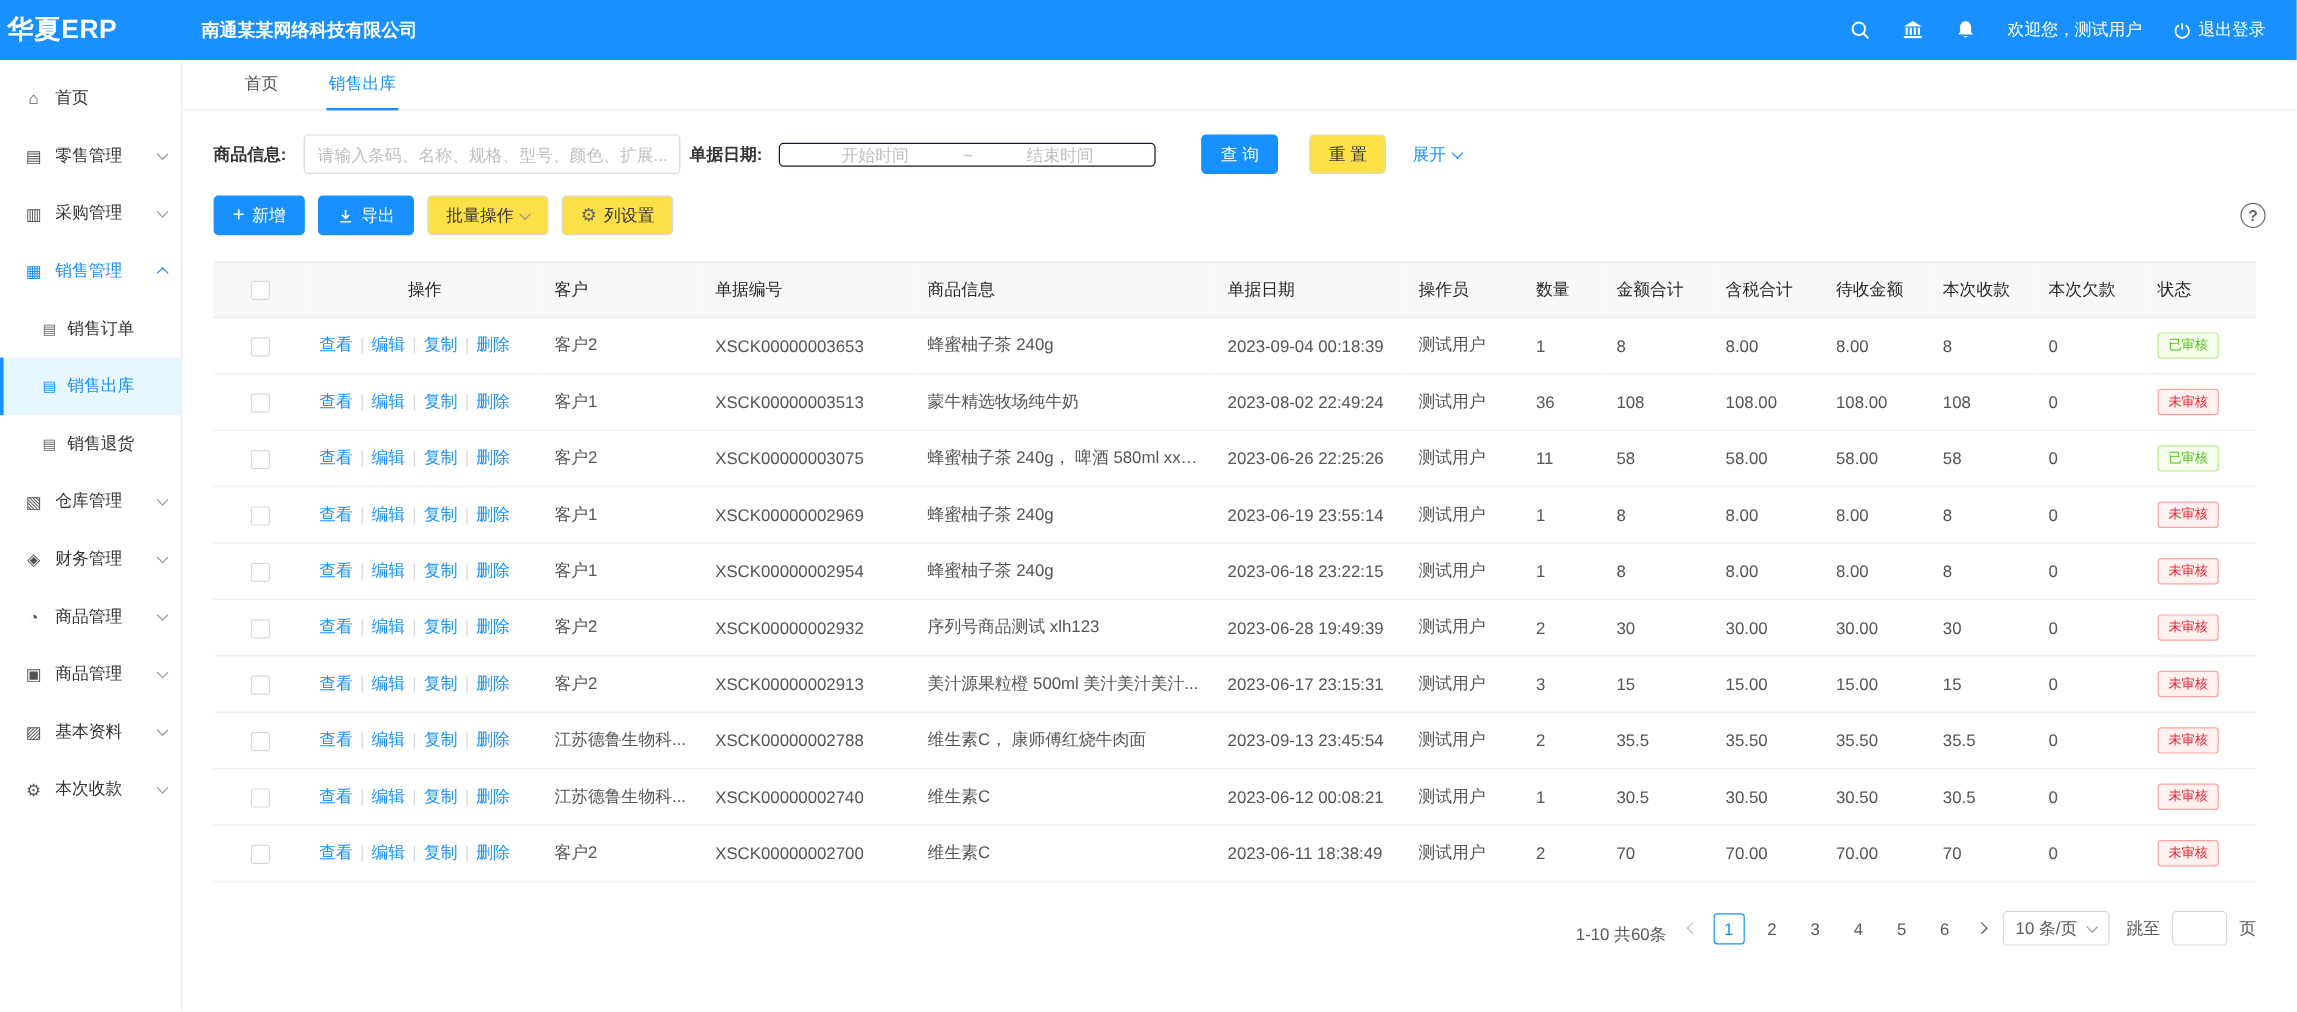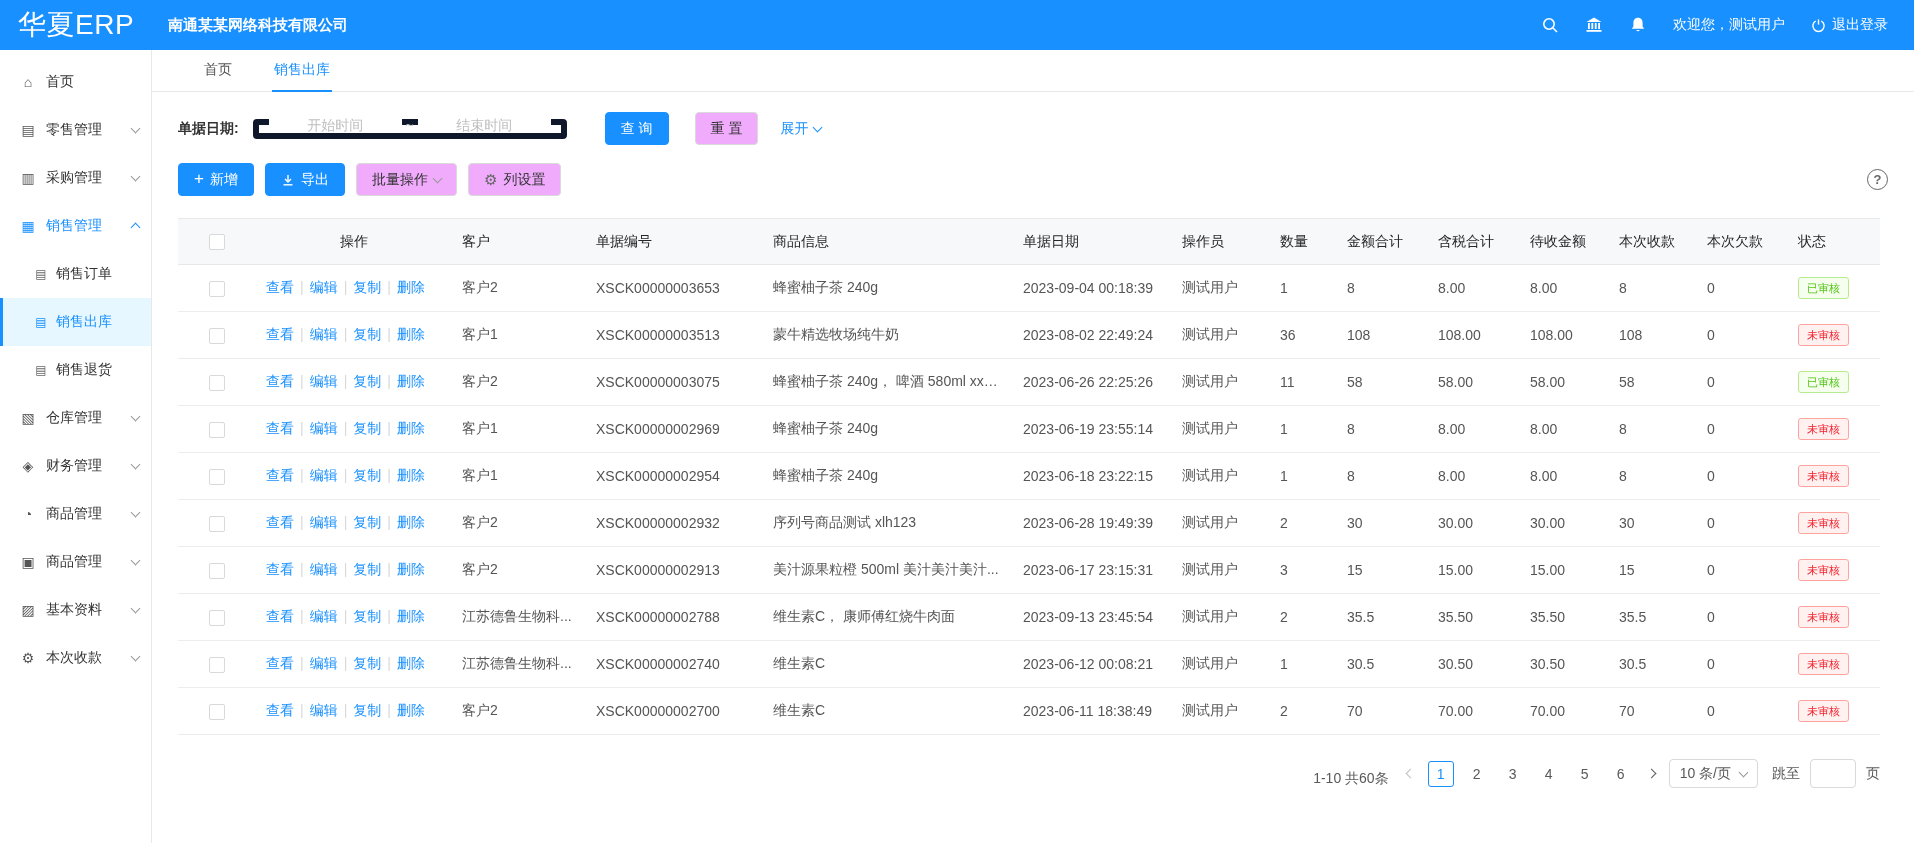--- a/index.html
+++ b/index.html
@@ -2,21 +2,21 @@
 <html><head>
 <meta charset="utf-8">
 <style>
   * { margin:0; padding:0; box-sizing:border-box; }
   html,body { width:1914px; height:843px; }
   body { font-family:"Liberation Sans","DejaVu Sans",sans-serif; font-size:14px; color:#333; background:#fff; overflow:hidden; }
   input { font-family:inherit; }
 
   
   .topbar { height:50px; background:#1890ff; display:flex; align-items:center; color:#fff; }
-  .logo { width:152px; padding-left:18px; font-size:28px; font-weight:normal; letter-spacing:.5px; white-space:nowrap; }
+  .logo { width:152px; padding-left:6px; font-size:22px; font-weight:bold; letter-spacing:.5px; white-space:nowrap; }
   .company { margin-left:16px; font-size:15px; font-weight:bold; }
   .topbar-right { margin-left:auto; display:flex; align-items:center; gap:26px; padding-right:26px; }
   .tb-icon { width:18px; height:18px; display:block; cursor:pointer; }
   .welcome { white-space:nowrap; }
   .logout { display:flex; align-items:center; gap:6px; cursor:pointer; white-space:nowrap; }
   .logout svg { width:15px; height:15px; }
 
   
   .layout { display:flex; height:793px; }
   .sidebar { width:152px; border-right:1px solid #e8e8e8; background:#fff; padding-top:8px; flex:none; }
@@ -40,26 +40,26 @@
   .tab.active { color:#1890ff; border-bottom-color:#1890ff; }
 
   
   .content { padding:20px 26px 0; flex:1; }
 
   .filter-row { display:flex; align-items:center; margin-bottom:18px; }
   .f-group { display:flex; align-items:center; margin-right:8px; }
   .f-label { font-weight:bold; margin-right:14px; white-space:nowrap; color:#333; }
   .f-input { width:314px; height:33px; border:1px solid #d9d9d9; border-radius:4px; padding:0 11px; font-size:14px; color:#333; outline:none; }
   .f-input::placeholder { color:#bfbfbf; }
-  .date-range { width:314px; height:20px; border:6px solid #0f172a; border-radius:4px; display:flex; align-items:flex-end; padding:0 10px; }
+  .date-range { width:314px; height:20px; border:1px solid #0f172a; border-radius:4px; display:flex; align-items:center; padding:0 10px; }
   .date-range input { border:none; outline:none; flex:1; font-size:14px; text-align:center; min-width:0; }
   .date-range input::placeholder { color:#bfbfbf; }
   .tilde { color:#bfbfbf; padding:0 4px; }
 
-  .btn { height:33px; border-radius:4px; border:1px solid #d9d9d9; background:#f0abfc; padding:0 15px; font-size:14px; color:#333; cursor:pointer; display:inline-flex; align-items:center; gap:6px; white-space:nowrap; }
+  .btn { height:33px; border-radius:4px; border:1px solid #d9d9d9; background:#fde047; padding:0 15px; font-size:14px; color:#333; cursor:pointer; display:inline-flex; align-items:center; gap:6px; white-space:nowrap; }
   .btn-primary { background:#1890ff; border-color:#1890ff; color:#fff; }
   .btn-search { margin-left:30px; }
   .btn-reset { margin-left:26px; }
   .link-blue { color:#1890ff; cursor:pointer; display:inline-flex; align-items:center; gap:6px; margin-left:22px; white-space:nowrap; }
 
   .chev { display:inline-block; width:7px; height:7px; border-right:1.5px solid; border-bottom:1.5px solid; border-color:currentColor; }
   .chev.down { transform:rotate(45deg); margin-top:-3px; }
   .chev.left { transform:rotate(135deg); }
   .chev.right { transform:rotate(-45deg); }
   .btn .chev { color:#999; }
@@ -201,20 +201,24 @@
 
   <main class="main">
     <div class="tabbar">
       <div class="tab">首页</div>
       <div class="tab active">销售出库</div>
     </div>
 
     <div class="content">
 
       <div class="filter-row">
+        <div class="f-group">
+          <span class="f-label">商品信息:</span>
+          <input class="f-input" placeholder="请输入条码、名称、规格、型号、颜色、扩展..." style="">
+        </div>
         <div class="f-group">
           <span class="f-label">单据日期:</span>
           <div class="date-range">
             <input placeholder="开始时间" style="">
             <span class="tilde">~</span>
             <input placeholder="结束时间" style="">
           </div>
         </div>
         <button class="btn btn-primary btn-search">查 询</button>
         <button class="btn btn-reset">重 置</button>

